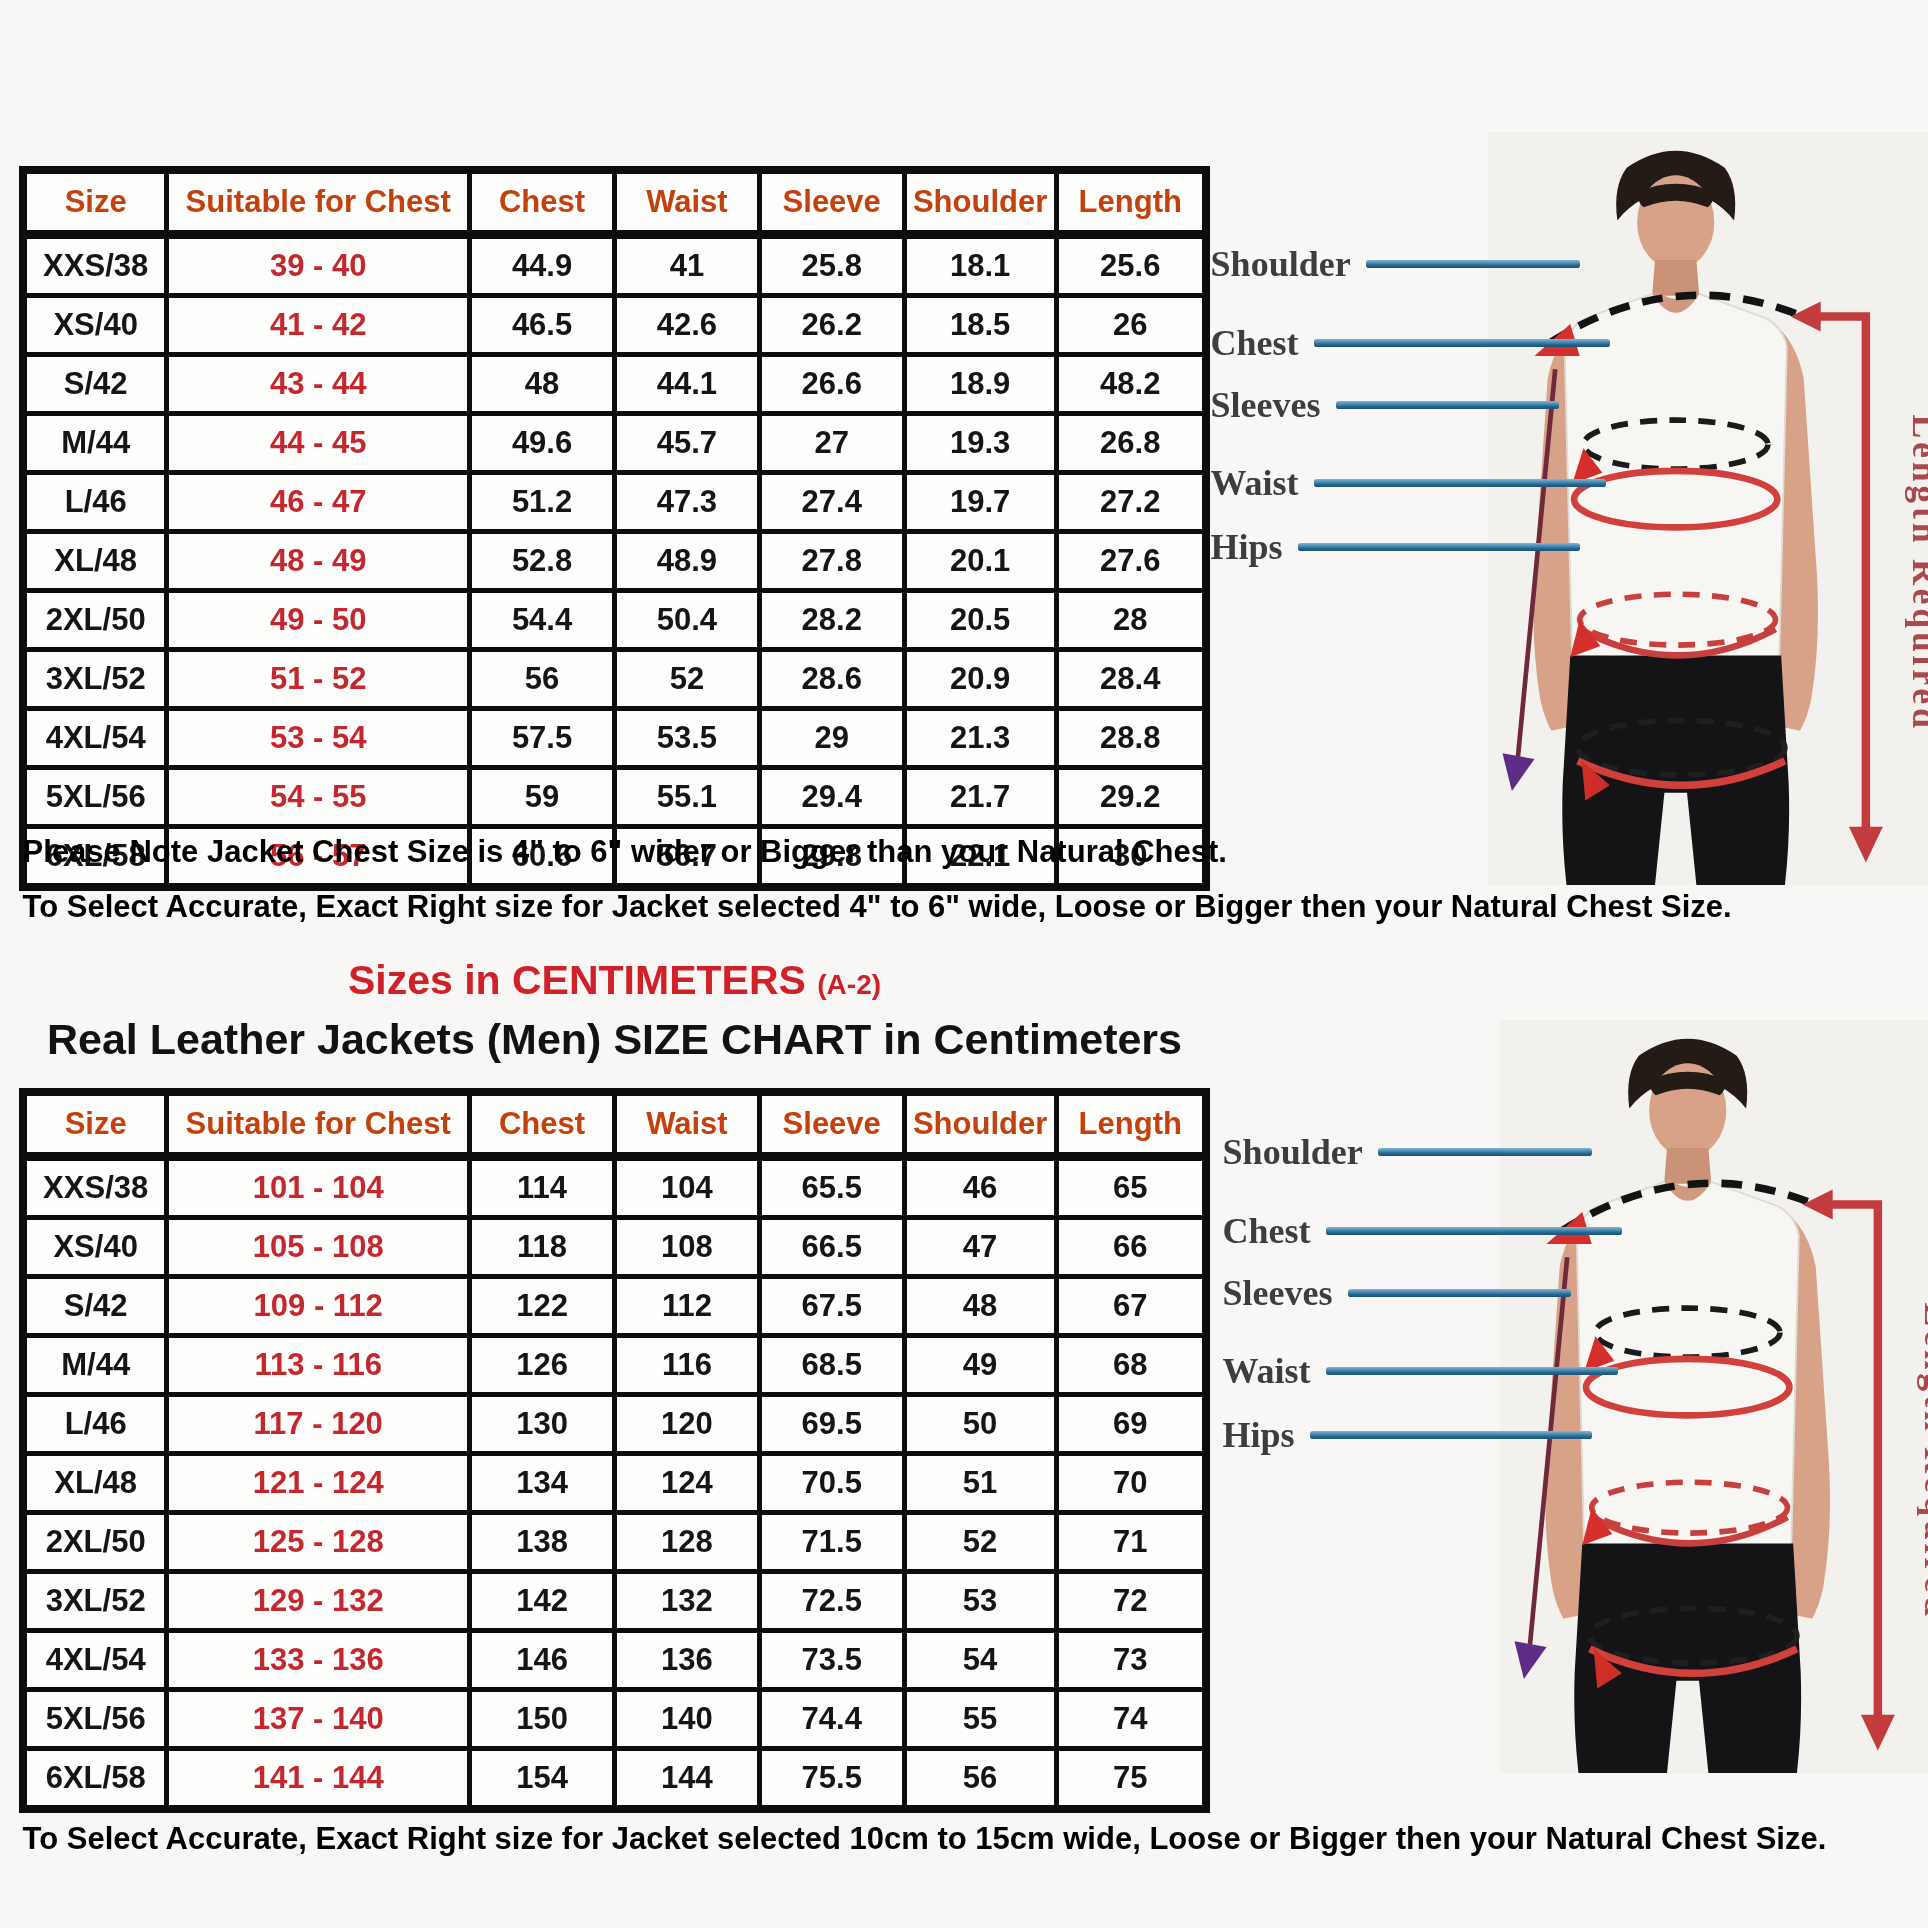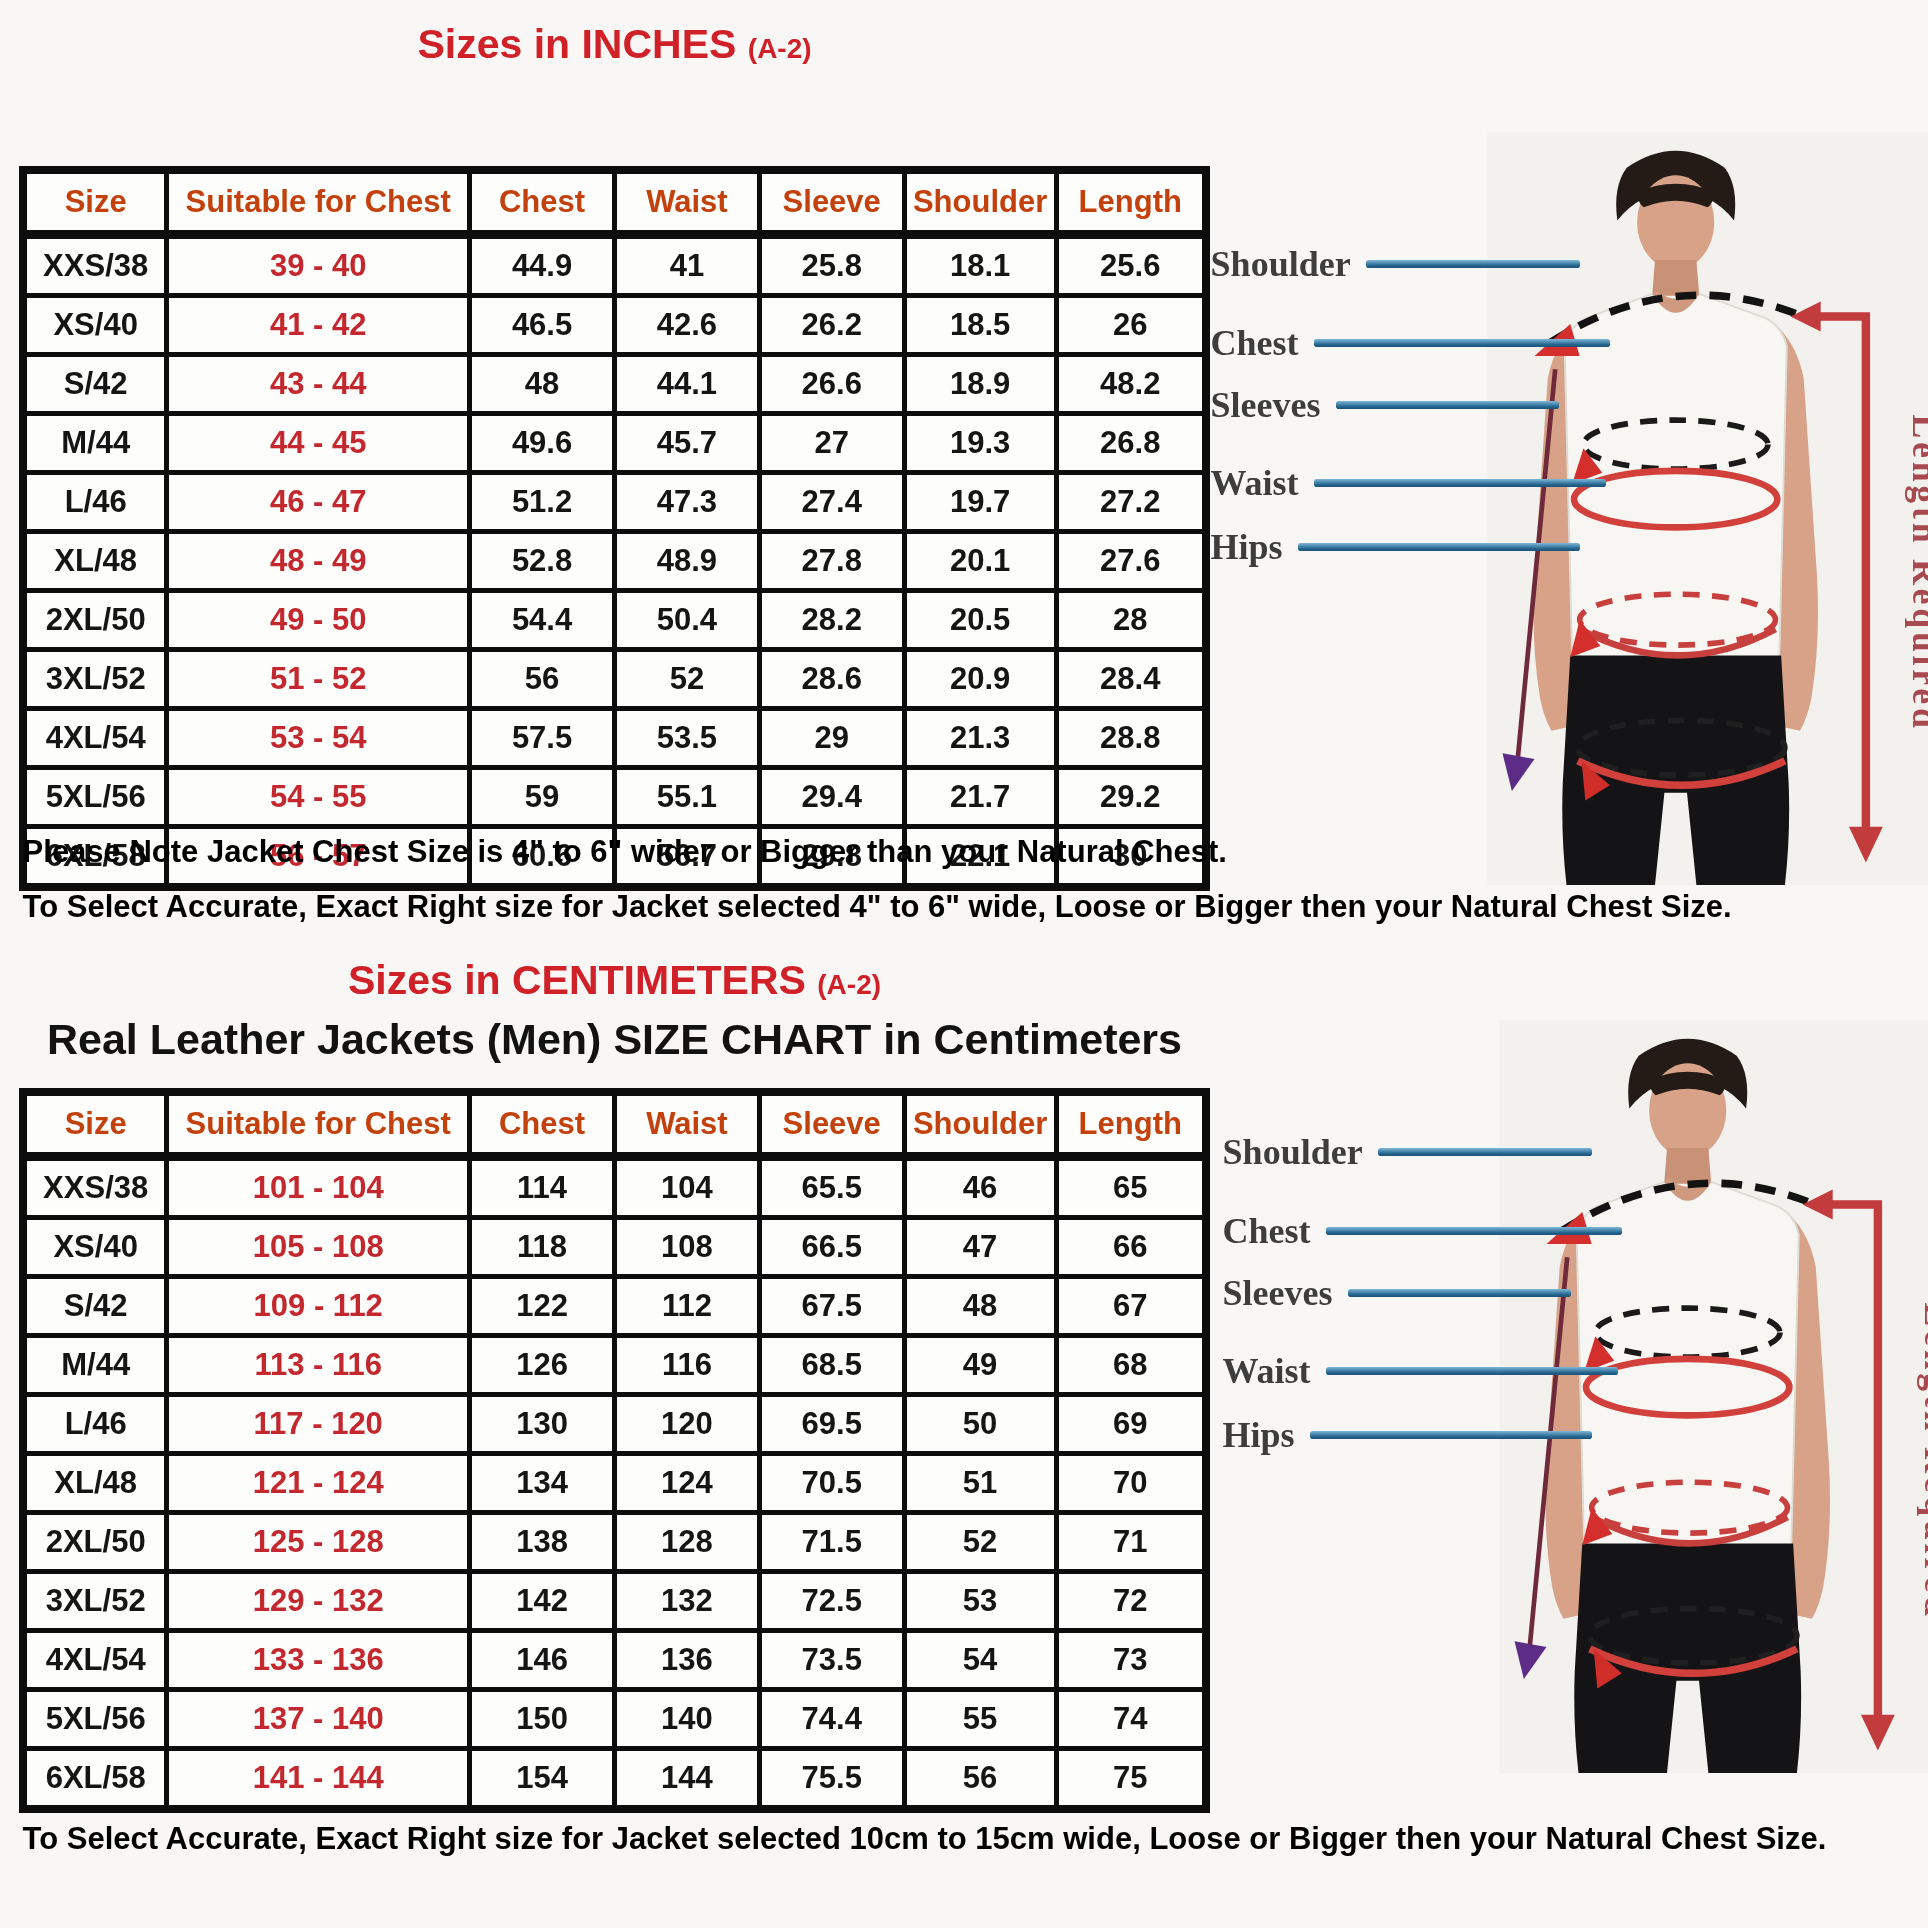--- a/index.html
+++ b/index.html
@@ -100,21 +100,20 @@
         <polygon points="622,196 654,180 654,212" fill="#c23b3d"></polygon>
         <polygon points="702,776 684,738 720,738" fill="#c23b3d"></polygon>
       </g>
     </g>
   </defs>
 </svg>
 
 <div class="page">
 
   <section class="section sec-0">
-    <h2 class="heading"><span>Sizes in INCHES</span> <span class="suffix">(A-2)</span></h2>
     <table class="size-table">
       <colgroup>
           <col class="c1">
           <col class="c2">
           <col class="c3">
           <col class="c4">
           <col class="c5">
           <col class="c6">
           <col class="c7">
         </colgroup>

